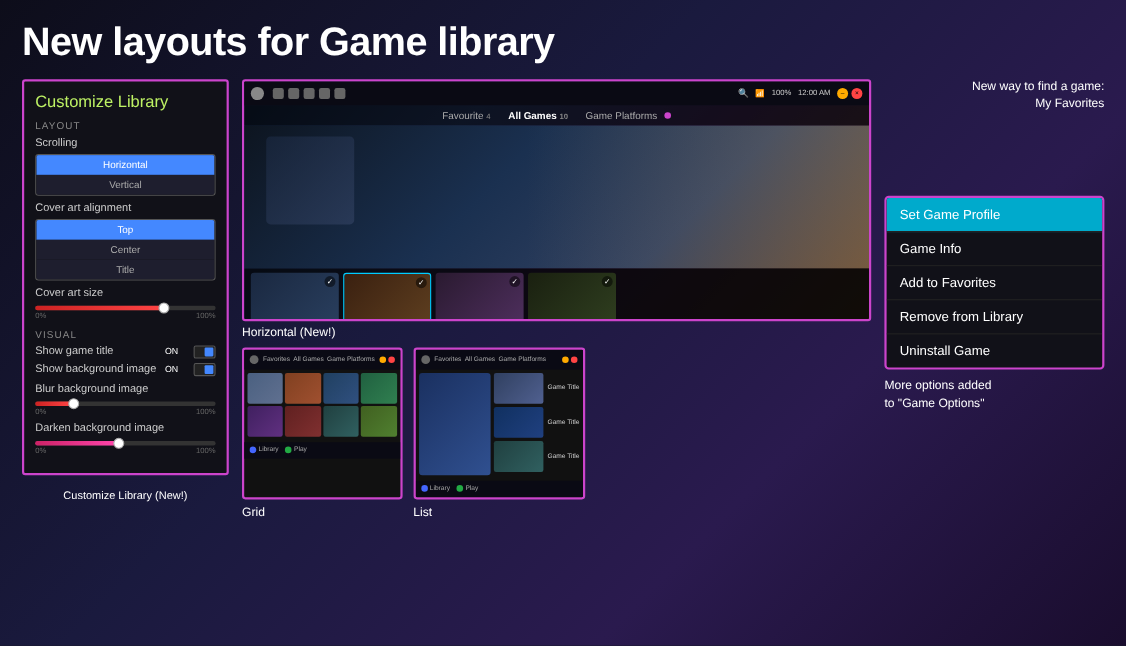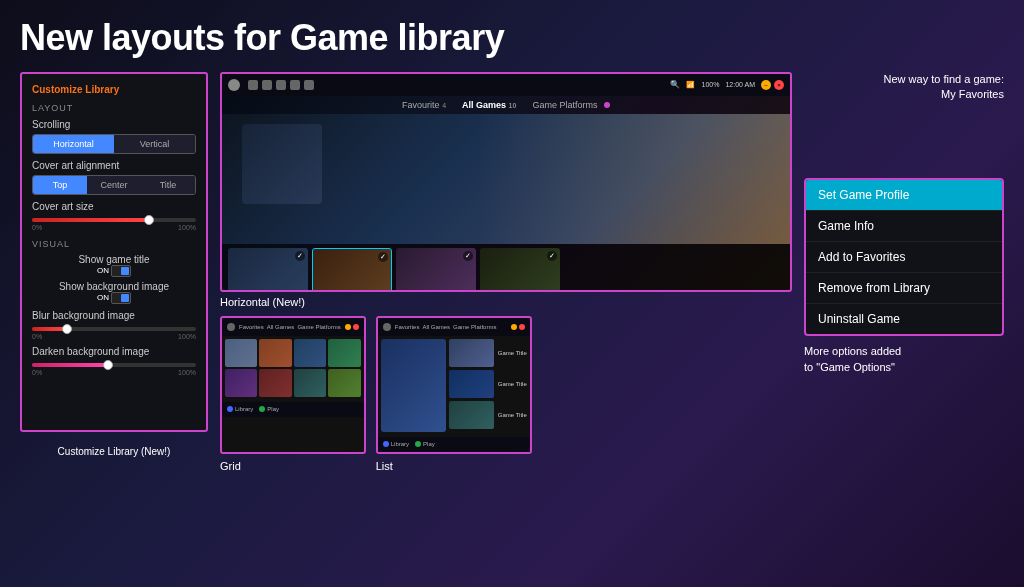--- a/index.html
+++ b/index.html
@@ -47,23 +47,23 @@
       width: 188px;
       min-height: 360px;
       background: #111118;
       border: 2px solid #cc44cc;
       border-radius: 4px;
       padding: 10px;
       flex-shrink: 0;
     }
 
     .customize-panel-title {
-      font-size: 10px;
-      font-weight: 700;
-      color: #f97316;
+      font-size: 15px;
+      font-weight: 400;
+      color: #bef264;
       margin-bottom: 8px;
     }
 
     .section-label {
       font-size: 9px;
       color: #888888;
       text-transform: uppercase;
       letter-spacing: 1px;
       margin-bottom: 5px;
       margin-top: 8px;
@@ -75,20 +75,21 @@
       margin-bottom: 4px;
       margin-top: 6px;
     }
 
     .toggle-group {
       display: flex;
       border: 1px solid #555;
       border-radius: 3px;
       overflow: hidden;
       margin-bottom: 4px;
+      flex-direction: column;
     }
 
     .toggle-btn {
       flex: 1;
       padding: 4px 8px;
       font-size: 9px;
       text-align: center;
       color: #aaa;
       background: #1e1e2e;
       cursor: pointer;
@@ -137,27 +138,26 @@
       font-size: 7px;
       color: #666;
       margin-top: 2px;
     }
 
     .row-with-toggle {
       display: flex;
       justify-content: space-between;
       align-items: center;
       margin-bottom: 4px;
-      flex-direction: column;
     }
 
     .on-toggle {
       display: flex;
       align-items: center;
-      gap: 2px;
+      gap: 14px;
     }
 
     .on-text {
       font-size: 8px;
       color: #fff;
     }
 
     .toggle-box {
       width: 20px;
       height: 12px;

